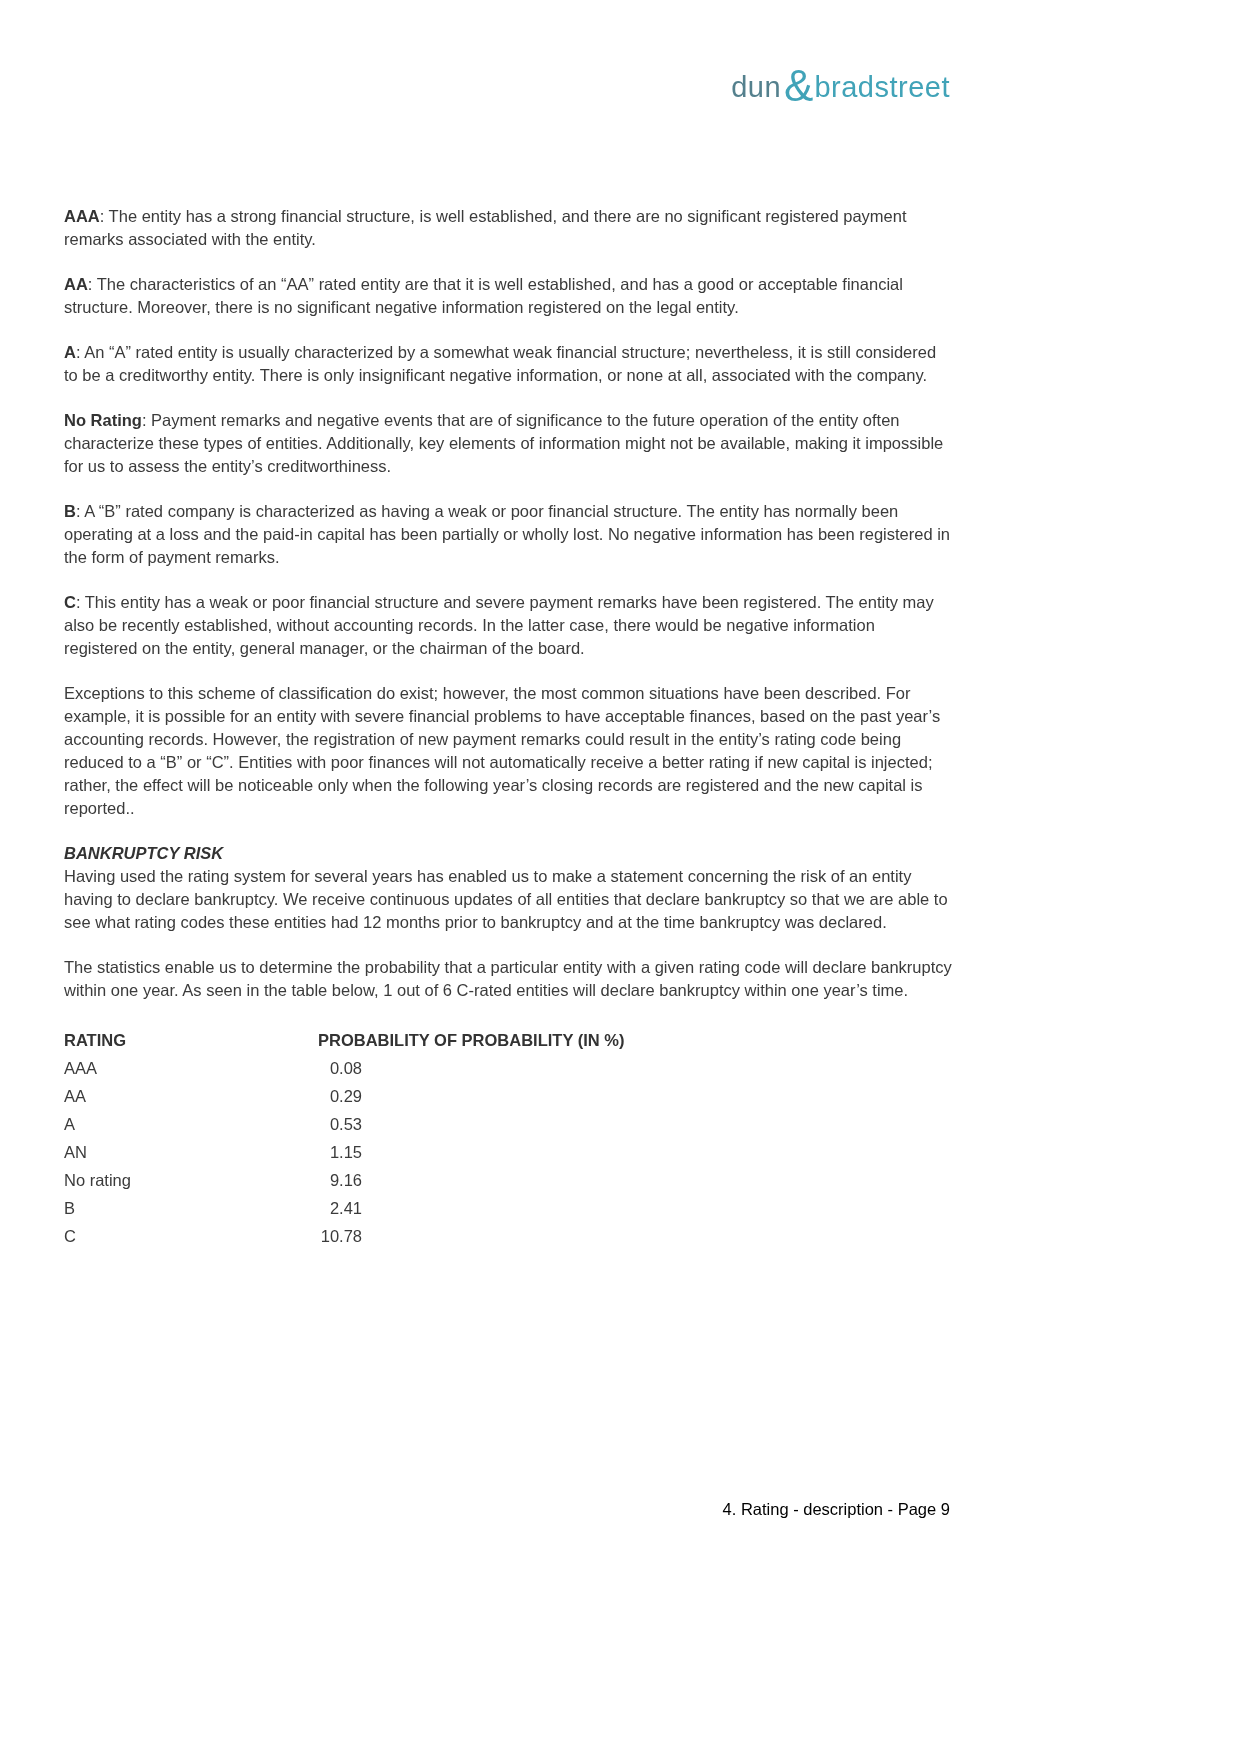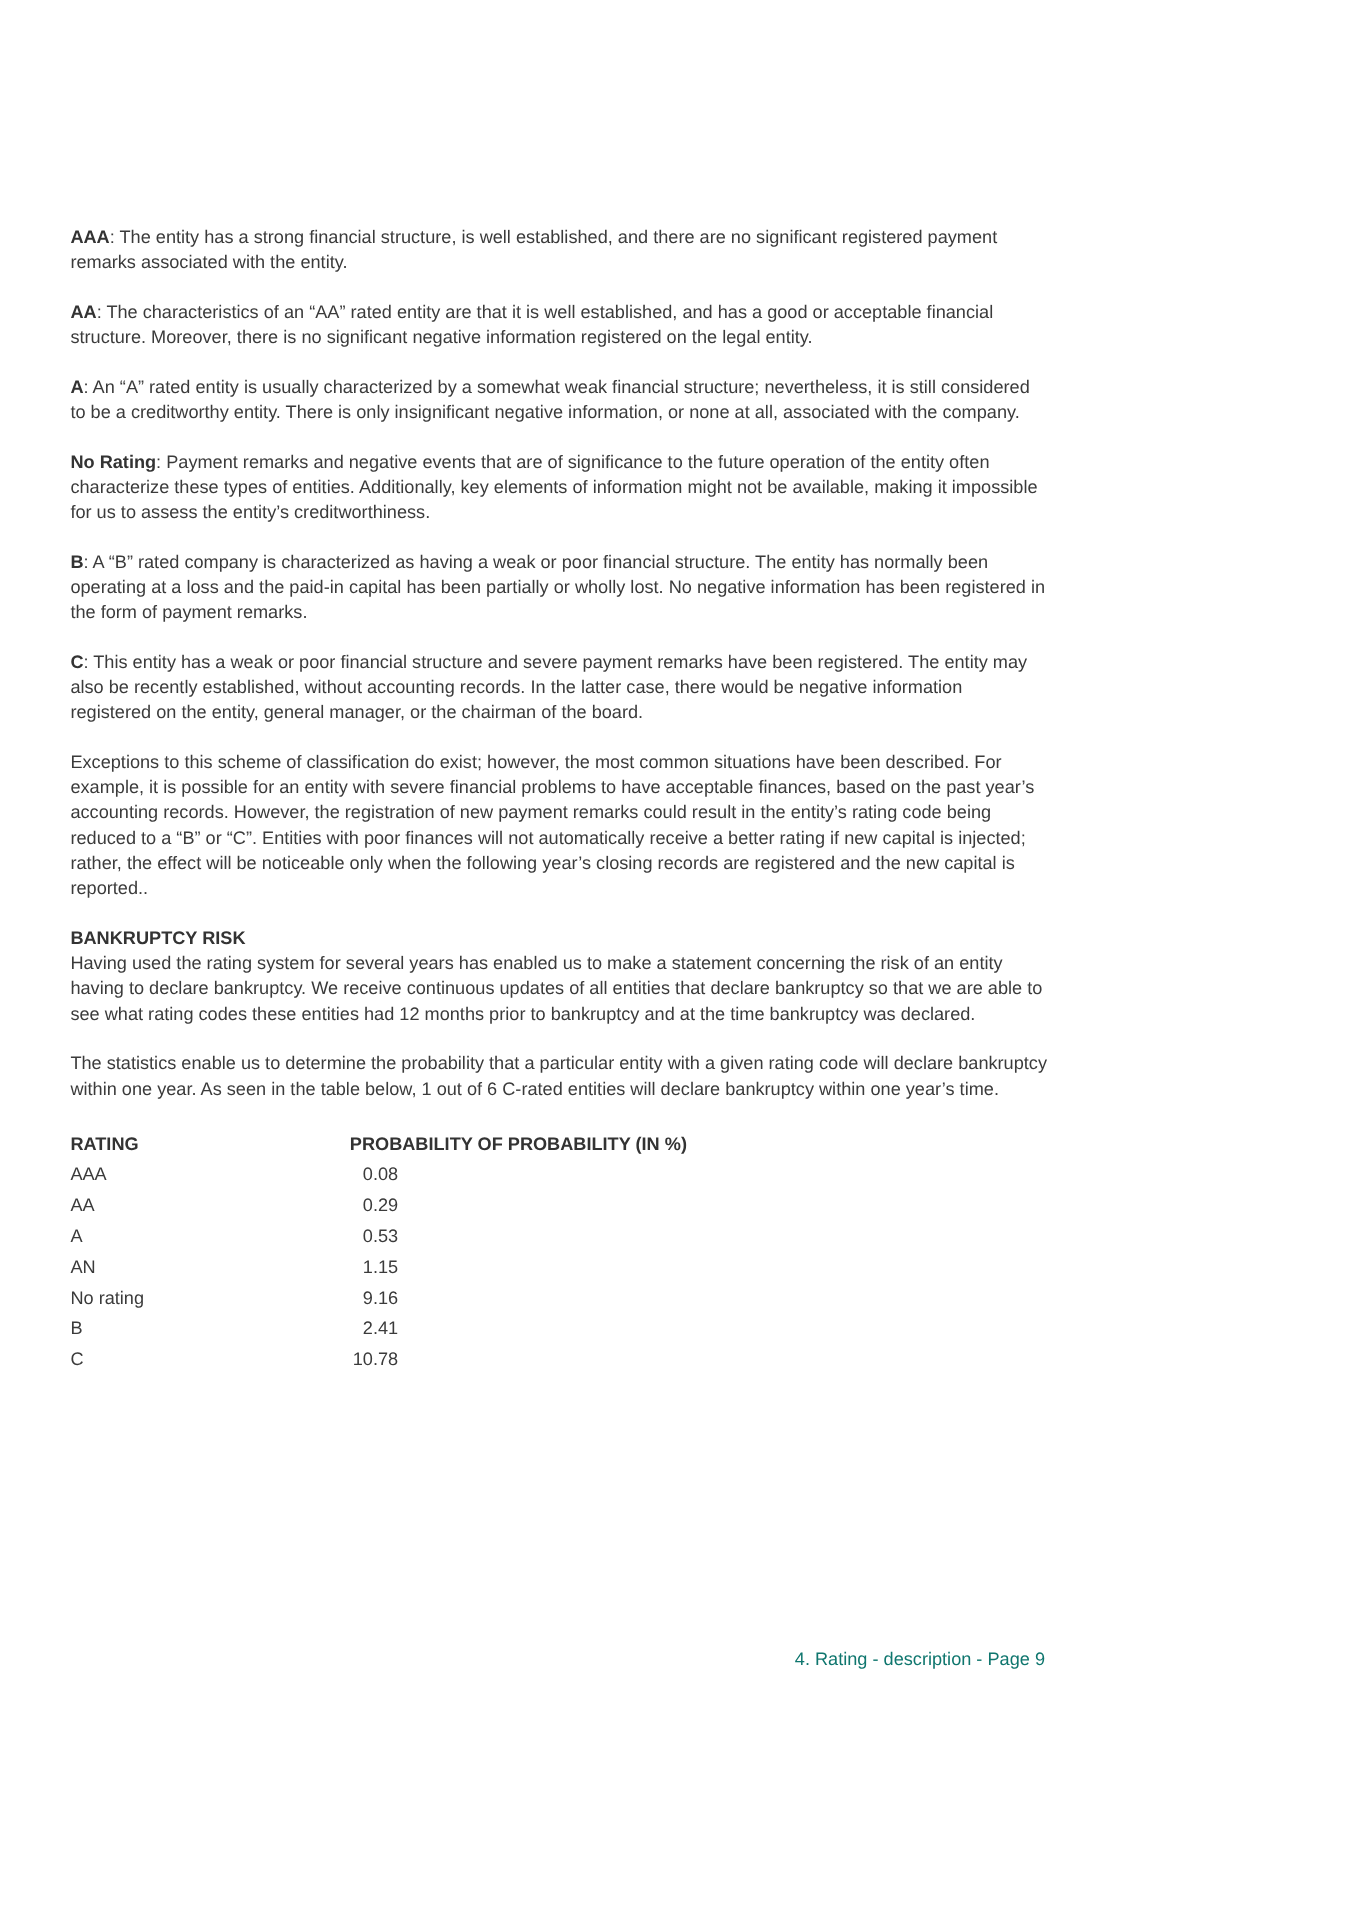--- a/index.html
+++ b/index.html
@@ -48,46 +48,50 @@
     font-size:16.5px;
     line-height:23px;
   }
   .para{margin:0 0 22px 0;}
   .para b{font-weight:bold;color:#333;}
   .section-heading{
     font-size:16.5px;
     font-weight:bold;
     margin:0;
     color:#333;
+    font-style:italic;
   }
   .section-para{margin:0 0 22px 0;}
   .table{margin-top:24px;}
   .trow{display:flex;height:28px;align-items:baseline;line-height:28px;}
   .thead{font-weight:bold;color:#333;}
   .tcell-rating{width:254px;flex:0 0 254px;}
   .tcell-prob{white-space:nowrap;}
   .tcell-value{width:44px;flex:0 0 44px;text-align:right;}
   .updated{
     margin:44px 0 0 0;
     font-style:italic;
   }
   .footer{
     position:absolute;
     top:1500px;
     right:291px;
     font-size:16.5px;
-    color:#0f766e;
+    color:#000000;
     text-align:right;
   }
 </style>
 </head>
 <body>
 
 <div class="page">
 
+  <div class="logo">
+    <span class="logo-dun">dun</span><span class="logo-amp">&amp;</span><span class="logo-bradstreet">bradstreet</span>
+  </div>
 
   <div class="content">
 
     <p class="para"><b>AAA</b><span>: The entity has a strong financial structure, is well established, and there are no significant registered payment remarks associated with the entity.</span></p>
 
     <p class="para"><b>AA</b><span>: The characteristics of an “AA” rated entity are that it is well established, and has a good or acceptable financial structure. Moreover, there is no significant negative information registered on the legal entity.</span></p>
 
     <p class="para"><b>A</b><span>: An “A” rated entity is usually characterized by a somewhat weak financial structure; nevertheless, it is still considered to be a creditworthy entity. There is only insignificant negative information, or none at all, associated with the company.</span></p>
 
 

